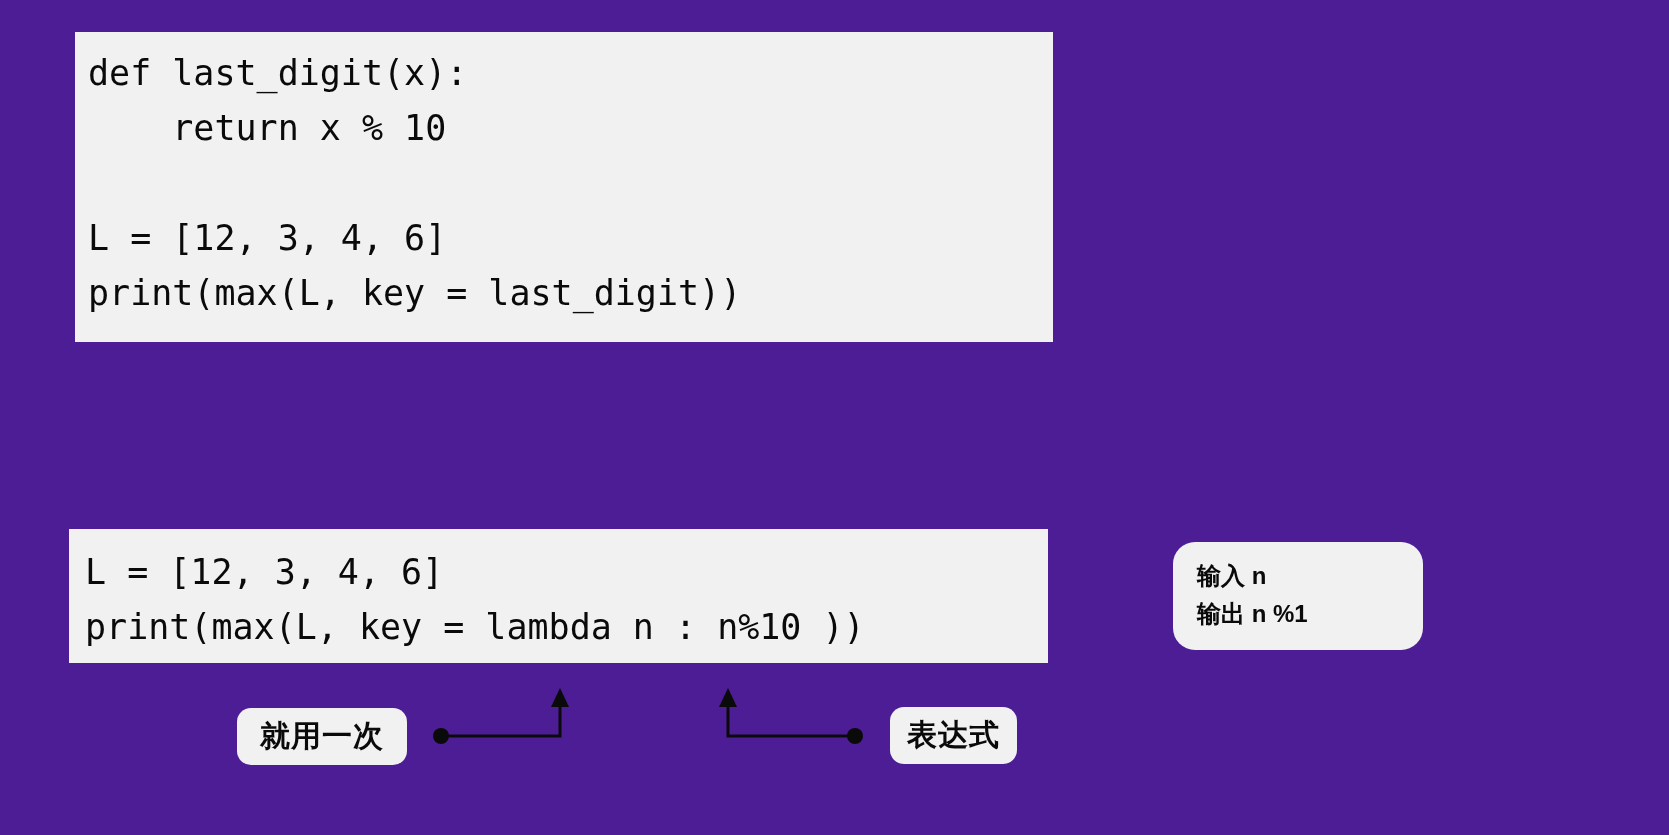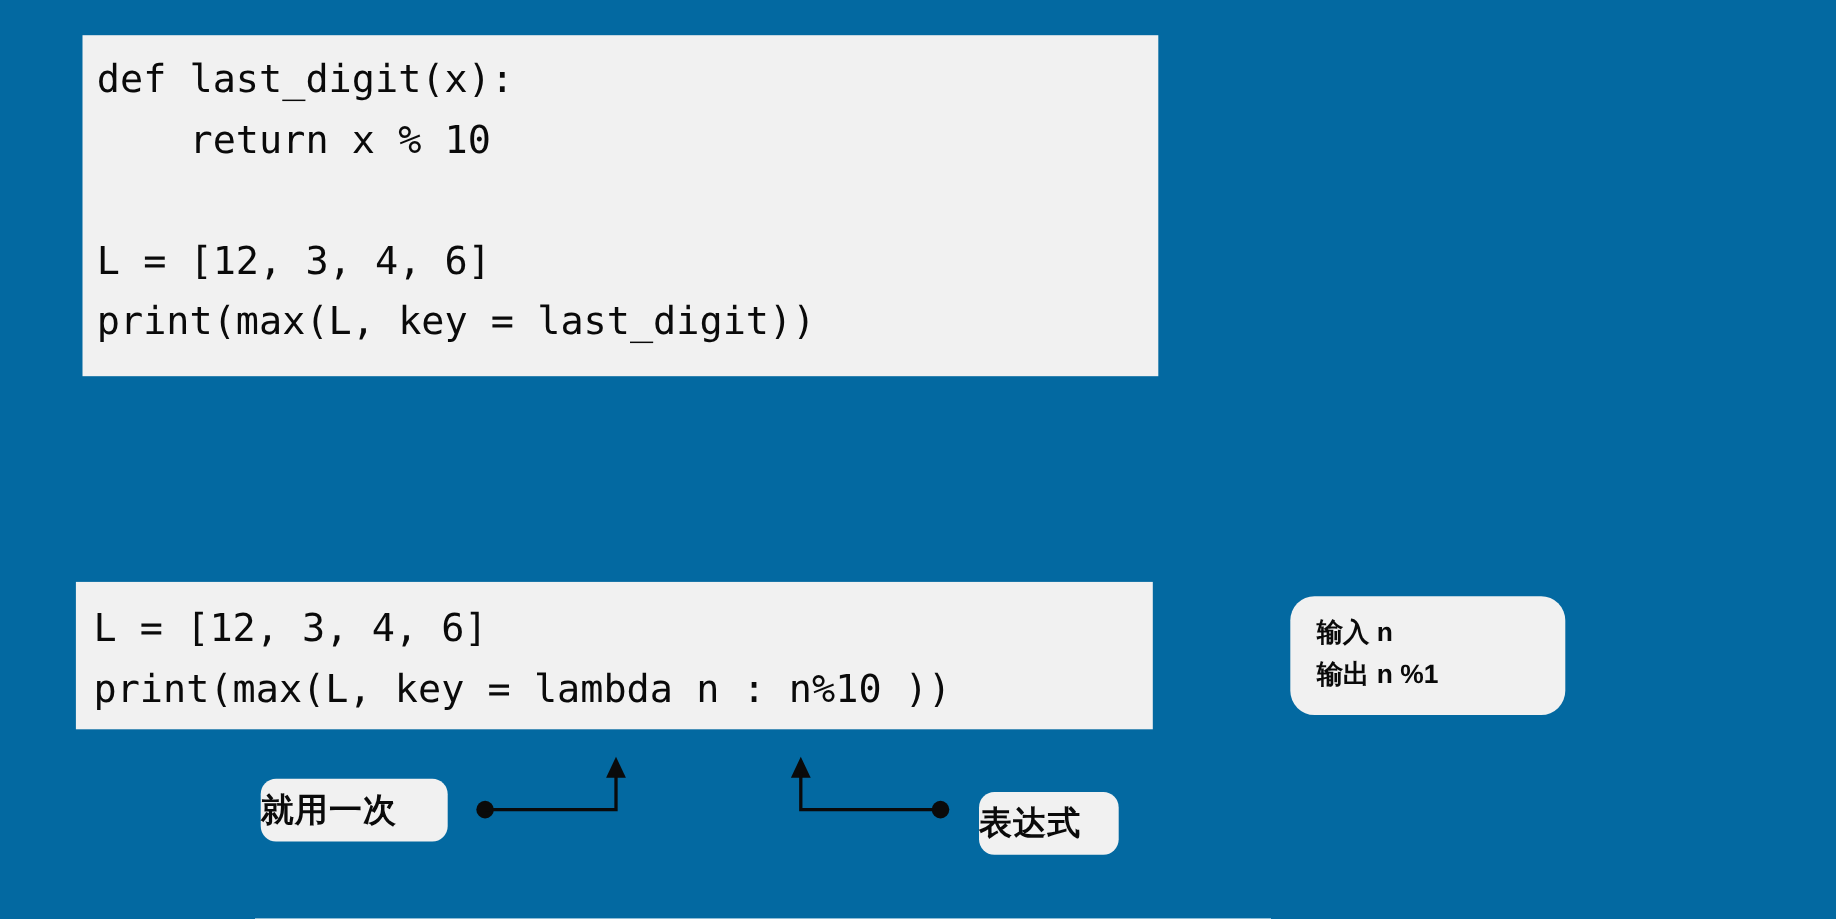--- a/index.html
+++ b/index.html
@@ -8,21 +8,21 @@
   }
   * { margin: 0; padding: 0; box-sizing: border-box; }
   html, body {
     background: #ffffff;
     font-family: "Liberation Sans", sans-serif;
   }
   .canvas {
     position: relative;
     width: 1669px;
     height: 835px;
-    background: #0369a1;
+    background: #4c1d95;
     overflow: hidden;
   }
   .code-block {
     position: absolute;
     background: var(--block-bg);
     color: var(--text-color);
     font-family: "DejaVu Sans Mono", "Liberation Mono", monospace;
     font-size: 35px;
     line-height: 55px;
     white-space: pre;
@@ -53,29 +53,30 @@
   .io-note div { white-space: pre; }
   .callout {
     position: absolute;
     background: var(--block-bg);
     border-radius: 14px;
     color: var(--text-color);
     font-weight: bold;
     font-size: 30px;
     display: flex;
     align-items: center;
+    justify-content: center;
     letter-spacing: 1px;
   }
   .callout-once {
     left: 237px; top: 708px;
     width: 170px; height: 57px;
   }
   .callout-expr {
     left: 890px; top: 707px;
-    width: 127px; height: 57px; margin-top: 13px;
+    width: 127px; height: 57px;
   }
   .arrow-layer {
     position: absolute;
     left: 0; top: 0;
     width: 1669px; height: 835px;
     pointer-events: none;
   }
 </style>
 </head>
 <body>

